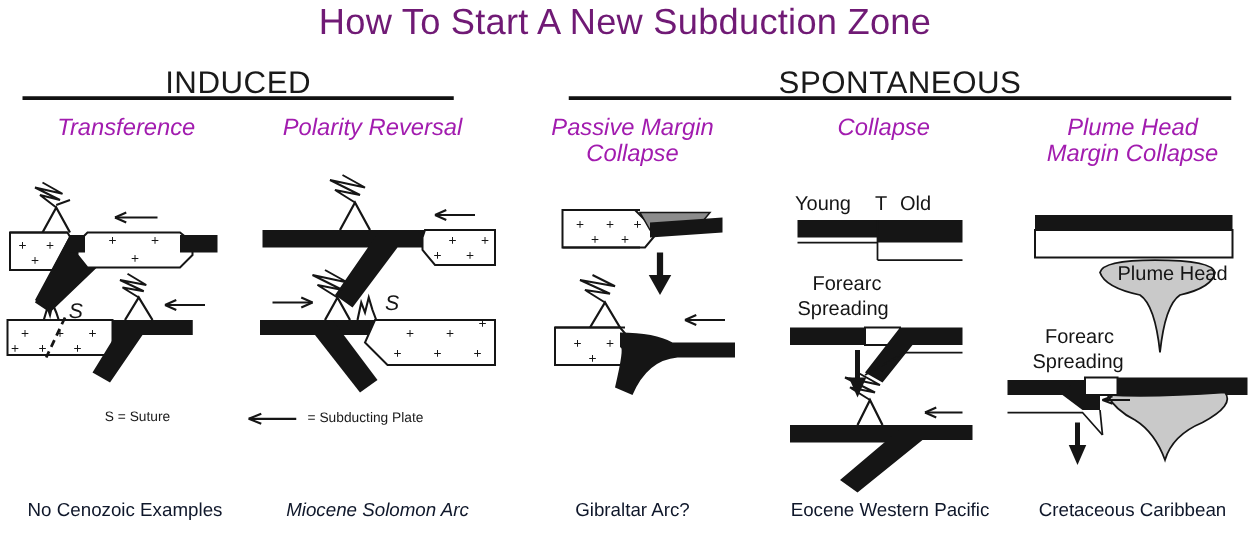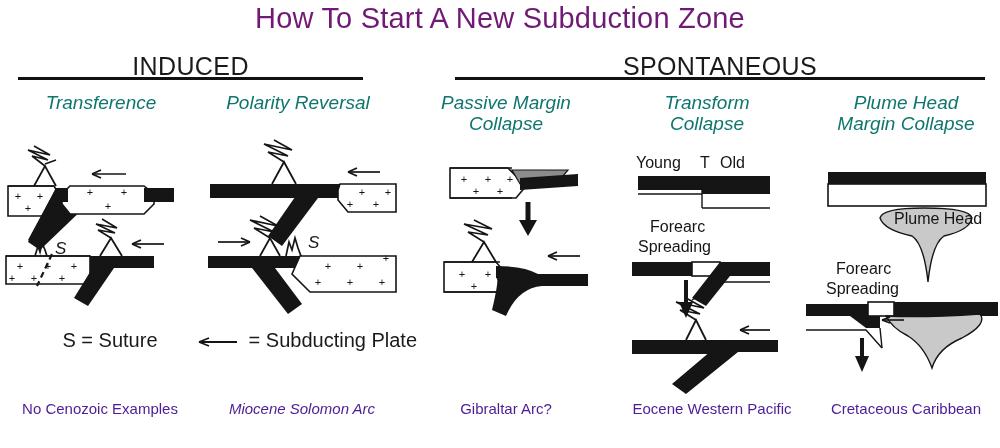--- a/index.html
+++ b/index.html
@@ -4,23 +4,23 @@
 <style>
   html,body{margin:0;padding:0;background:#fff;}
   body{width:1000px;height:448px;position:relative;overflow:hidden;
        font-family:"Liberation Sans",sans-serif;color:#1a1a1a;}
   .abs{position:absolute;}
   #title{top:2px;left:0;width:1000px;text-align:center;font-size:29px;
          font-weight:400;letter-spacing:.2px;color:#701a75;}
   .cat-label{font-size:25px;text-align:center;letter-spacing:.4px;color:#1a1a1a;}
   .rule{background:#111;height:3px;}
   .col-head{font-size:19px;font-style:italic;text-align:center;line-height:1.12;
-            color:#0f766e;font-family:"Liberation Sans",sans-serif;}
-  .caption{font-size:15px;text-align:center;line-height:1.2;color:#4c1d95;}
-  .legend{font-size:20px;text-align:center;line-height:1.25;color:#1a1a1a;}
+            color:#a21caf;font-family:"Liberation Sans",sans-serif;}
+  .caption{font-size:15px;text-align:center;line-height:1.2;color:#0f172a;}
+  .legend{font-size:11px;text-align:center;line-height:1.25;color:#1a1a1a;}
   svg{display:block;overflow:visible;}
   .blk{fill:#151515;}
   .wht{fill:#ffffff;stroke:#151515;stroke-width:1.6;}
   .ln{stroke:#151515;fill:none;}
   .gray{fill:#c9c9c9;stroke:#151515;stroke-width:1.4;}
   .plus{font-size:11px;fill:#151515;font-family:"Liberation Sans",sans-serif;
         text-anchor:middle;}
   .inlbl{font-size:16px;fill:#151515;font-family:"Liberation Sans",sans-serif;}
   .slbl{font-size:17px;fill:#151515;font-family:"Liberation Sans",sans-serif;
         font-style:italic;}
@@ -40,21 +40,20 @@
   <div>Transference</div>
 </div>
 <div class="abs col-head" style="top:92px;left:205px;width:186px;">
   <div>Polarity Reversal</div>
 </div>
 <div class="abs col-head" style="top:92px;left:408px;width:196px;">
   <div>Passive Margin</div>
   <div>Collapse</div>
 </div>
 <div class="abs col-head" style="top:92px;left:614px;width:186px;">
-  <div>Transform</div>
   <div>Collapse</div>
 </div>
 <div class="abs col-head" style="top:92px;left:812px;width:188px;">
   <div>Plume Head</div>
   <div>Margin Collapse</div>
 </div>
 
 <svg class="abs" style="top:142px;left:4px;" width="196" height="170" viewBox="0 0 196 170">
 
   <g>

